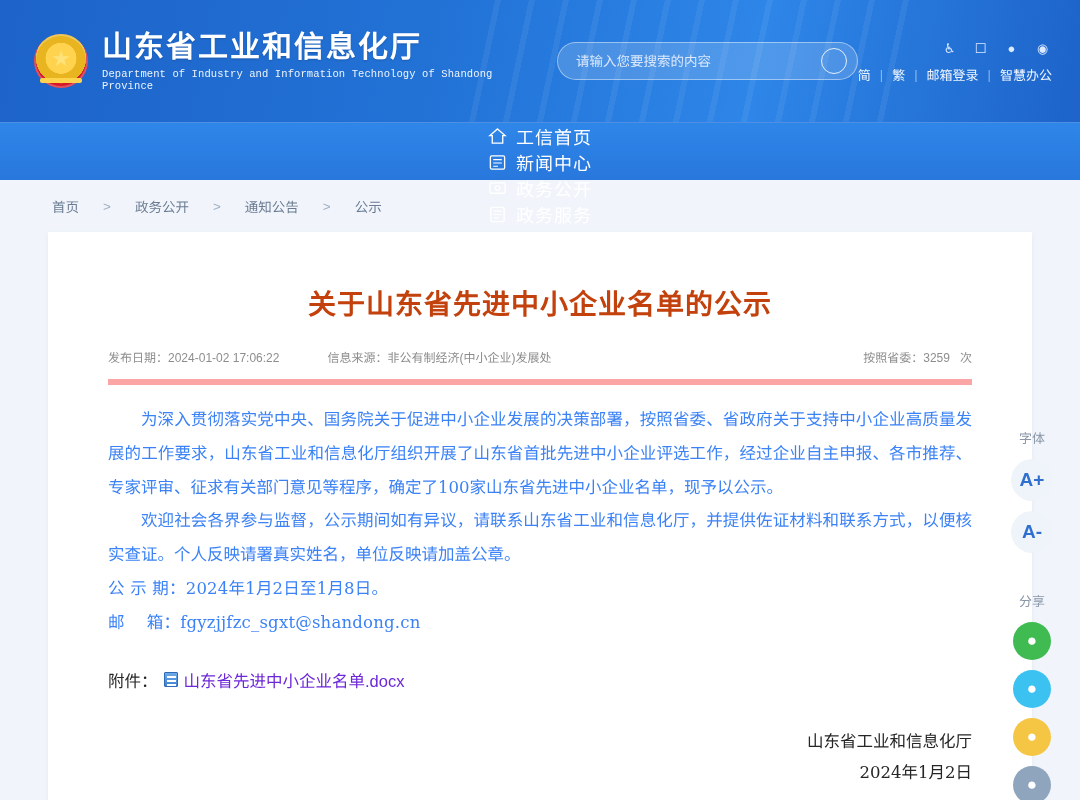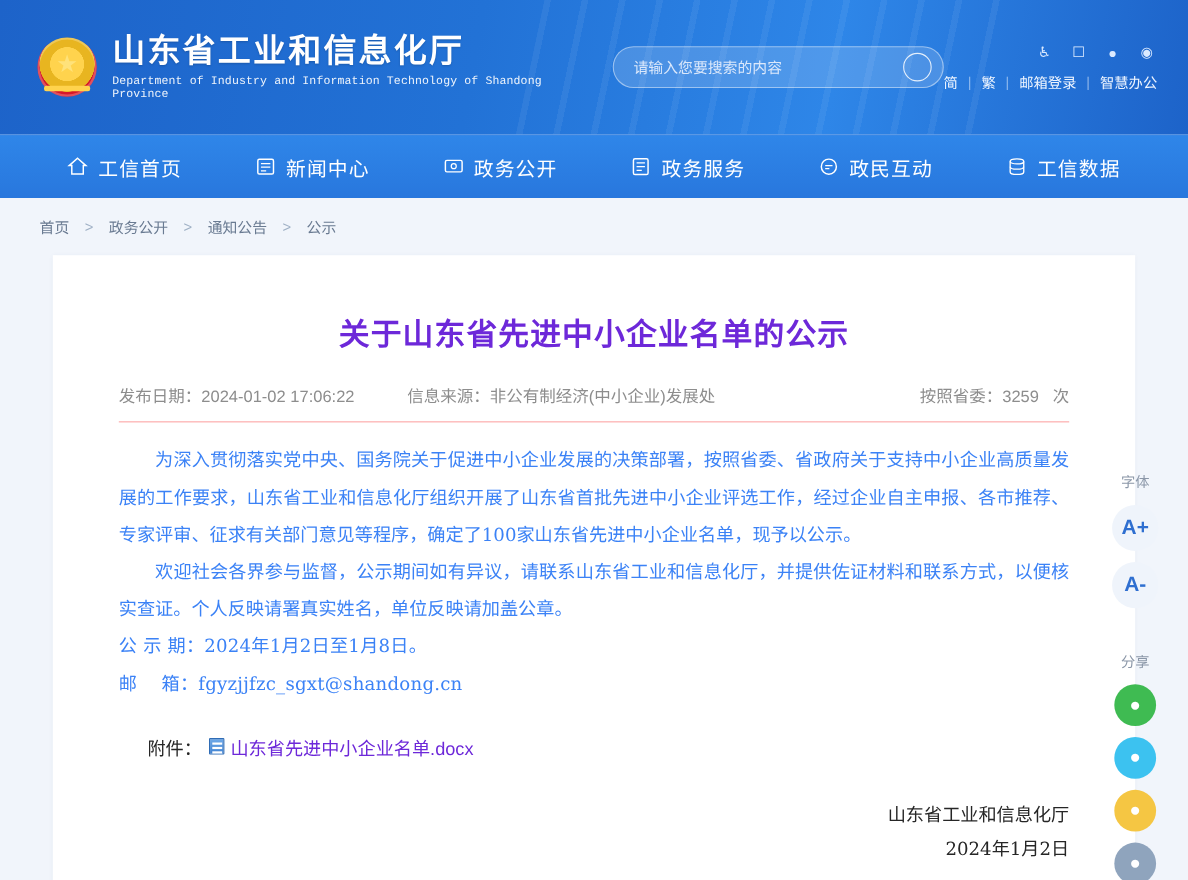--- a/index.html
+++ b/index.html
@@ -140,20 +140,21 @@
   .hl-sep { opacity: 0.5; }
 
   
   .nav {
     height: 58px;
     background: linear-gradient(180deg, #2f86e9 0%, #2877dd 100%);
     border-top: 1px solid rgba(255,255,255,0.18);
     display: flex;
     align-items: center;
     padding: 0 28px;
+    flex-direction: column;
   }
   .nav-item {
     flex: 1;
     display: flex;
     align-items: center;
     justify-content: center;
     gap: 9px;
     color: #fff;
     font-size: 18px;
     letter-spacing: 1px;
@@ -161,51 +162,51 @@
     white-space: nowrap;
   }
   .nav-ico { width: 19px; height: 19px; flex: 0 0 auto; }
   .nav-ico svg { display: block; }
 
   
   .crumb {
     height: 52px;
     display: flex;
     align-items: center;
-    padding: 0 36px;
+    padding: 0 52px;
     font-size: 13.5px;
     color: #6a7b92;
-    gap: 14px;
+    gap: 24px;
   }
   .crumb span { cursor: pointer; }
   .crumb .sep { color: #9fb0c5; cursor: default; }
 
   
   .wrap { padding: 0 48px; position: relative; }
   .paper {
     background: #fff;
     min-height: 545px;
     padding: 42px 60px 30px;
     box-shadow: 0 1px 5px rgba(20,60,120,0.06);
   }
   .title {
     text-align: center;
     font-size: 28px;
     font-weight: bold;
-    color: #6d28d9;
+    color: #c2410c;
     letter-spacing: 1px;
     margin: 8px 0 26px;
   }
   .meta {
     display: flex;
     align-items: center;
-    font-size: 15px;
+    font-size: 12px;
     color: #8d8d8d;
     padding-bottom: 14px;
-    border-bottom: 1px solid #fca5a5;
+    border-bottom: 6px solid #fca5a5;
     gap: 6px;
   }
   .meta .m-date { margin-right: 42px; }
   .meta .m-views { margin-left: auto; }
   .meta em { font-style: normal; }
 
   .body-text {
     margin-top: 18px;
     font-size: 16.5px;
     line-height: 2.05;
@@ -215,21 +216,20 @@
   .body-text p { text-align: justify; }
   .indent { text-indent: 2em; }
   .kv { letter-spacing: 0.2px; }
   .attach {
     margin-top: 28px;
     display: flex;
     align-items: center;
     gap: 6px;
     font-size: 16.5px;
     color: #262626;
-    margin-left: 26px;
   }
   .doc-ico {
     display: inline-block;
     width: 14px; height: 15px;
     background: linear-gradient(180deg, #6fa9e8, #3f82d2);
     border: 1px solid #2f6cb5;
     border-radius: 1px;
     position: relative;
     flex: 0 0 auto;
   }

